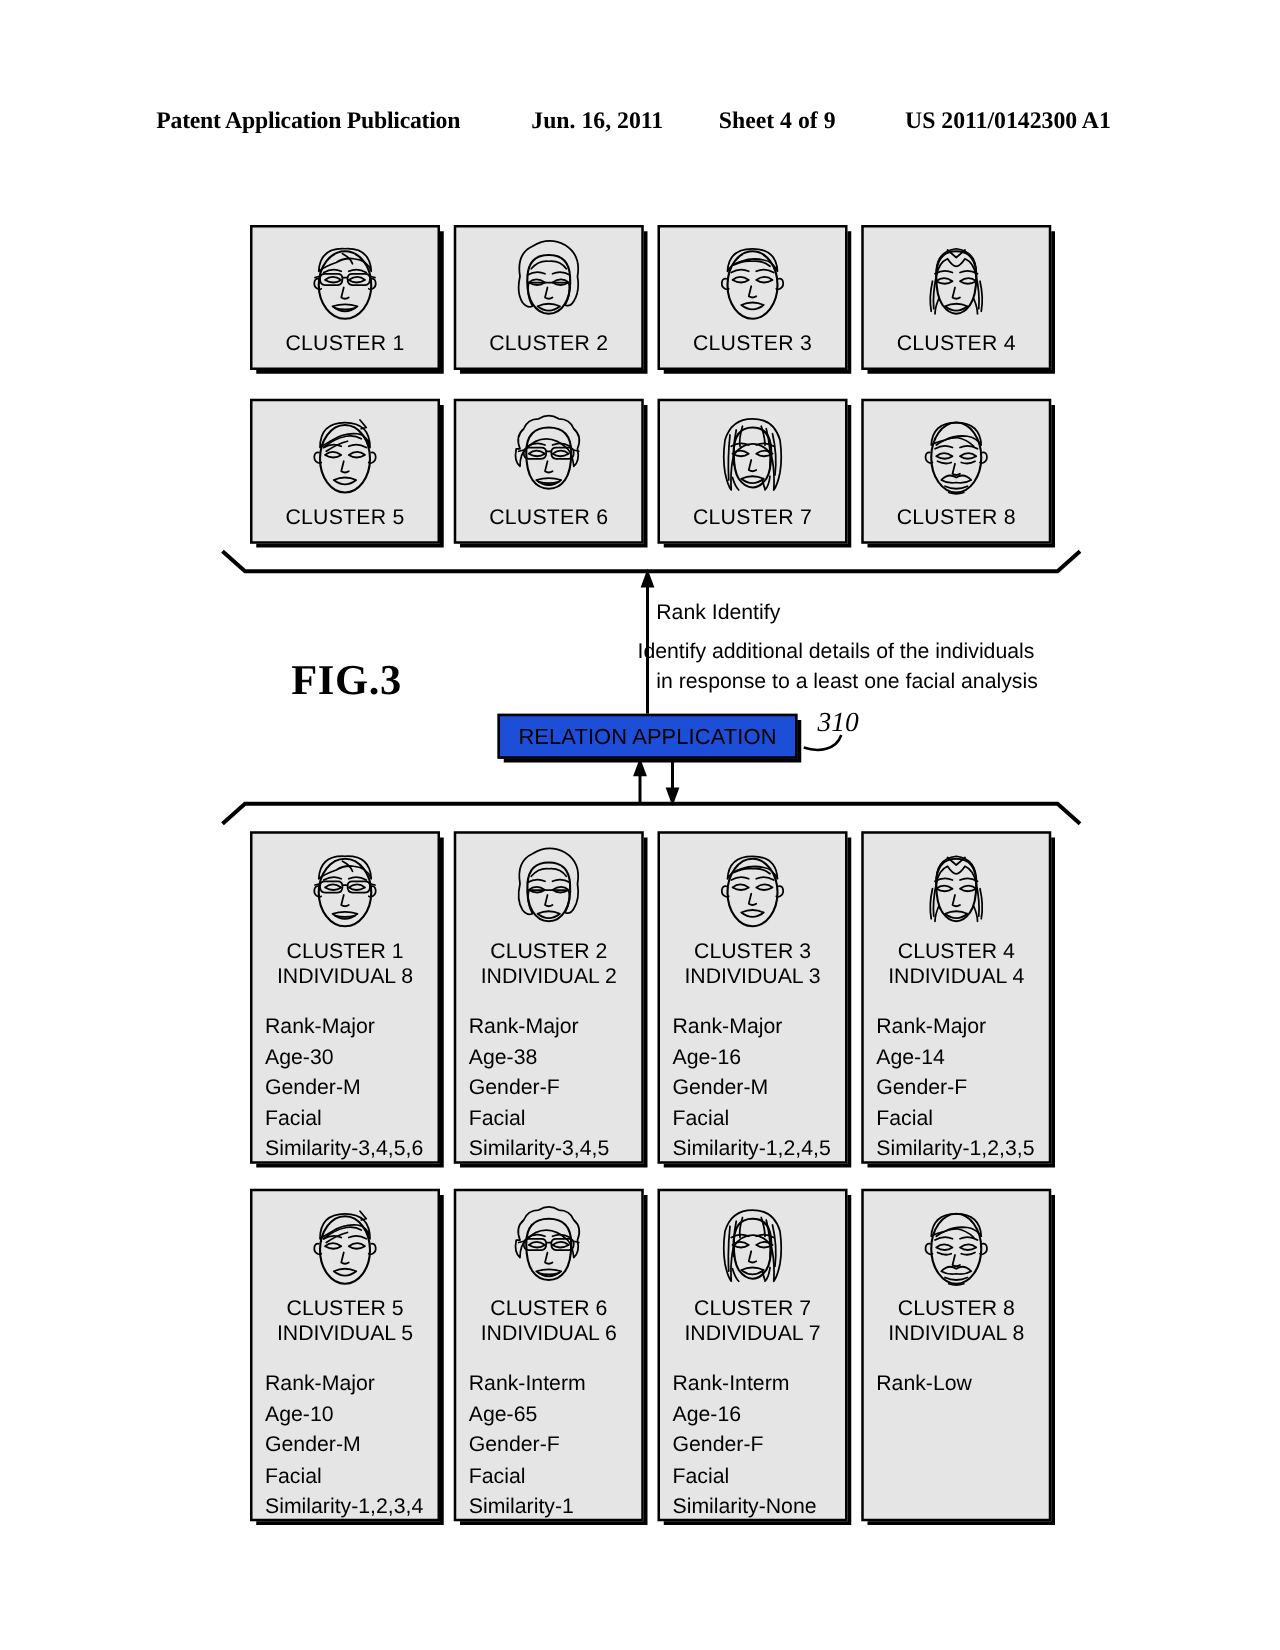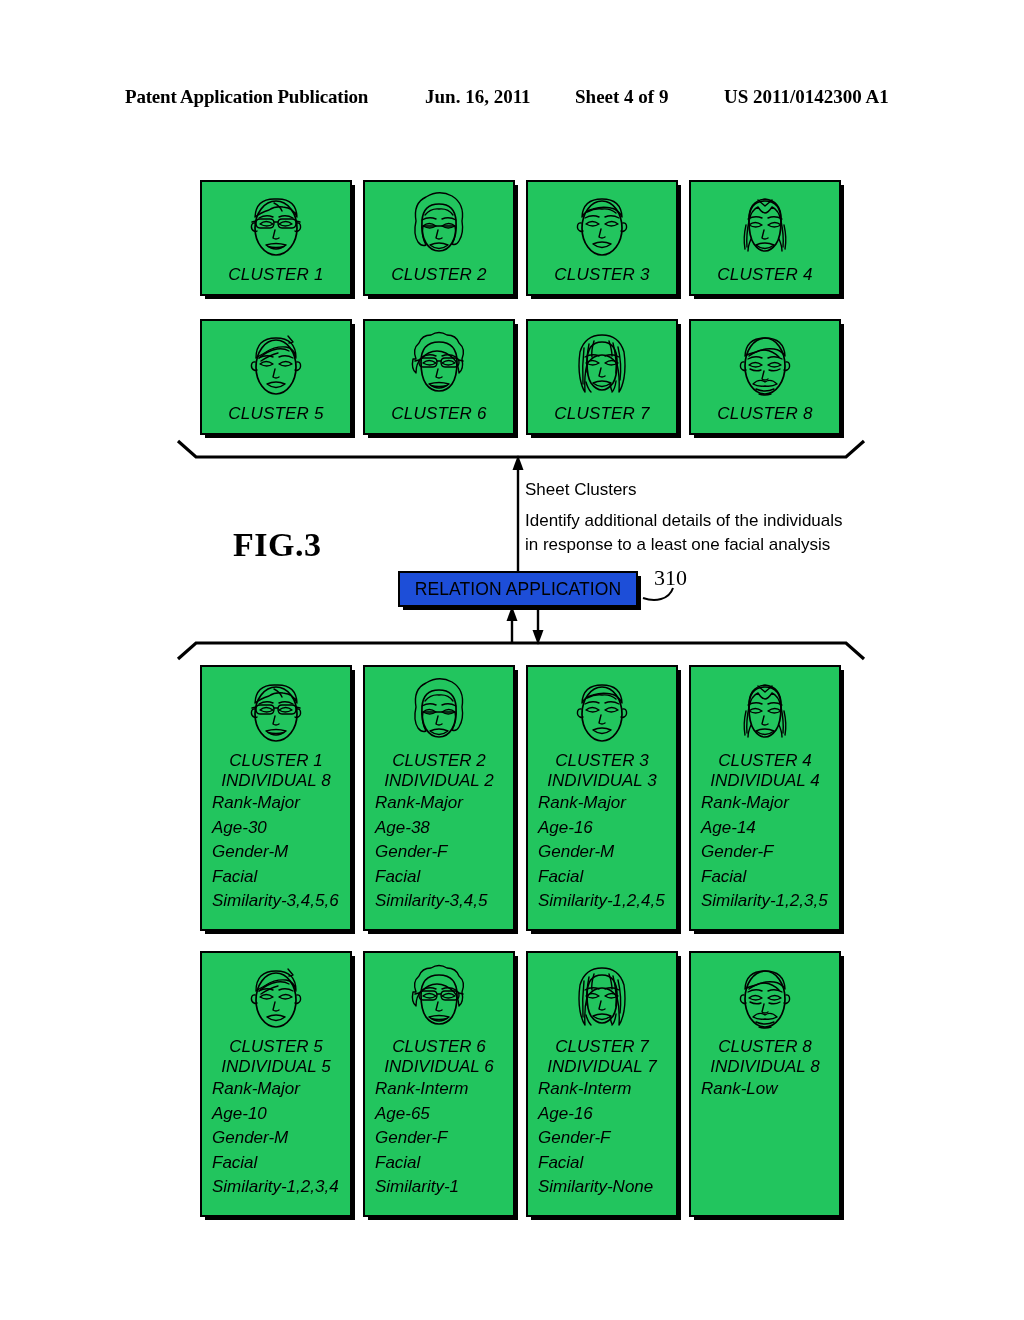--- a/index.html
+++ b/index.html
@@ -53,24 +53,23 @@
     left: 705px;
     top: 0;
     white-space: nowrap;
     margin-left: 19px;
   }
 
   
   .cluster-box {
     position: absolute;
     box-sizing: border-box;
-    background: #22c55e;
+    background: #e5e5e5;
     border: 2px solid #000;
     box-shadow: 4px 4px 0 -1px #000;
-    font-style: italic;
   }
   .cluster-box .face-wrap {
     position: absolute;
     left: 0;
     right: 0;
     top: 6px;
     display: flex;
     justify-content: center;
   }
   .cluster-label {
@@ -97,21 +96,21 @@
     top: 84px;
     text-align: center;
     font-size: 17px;
     line-height: 20px;
     white-space: nowrap;
   }
   .det-box .attrs {
     position: absolute;
     left: 10px;
     right: 2px;
-    top: 124px;
+    top: 142px;
     font-size: 17px;
     line-height: 24.5px;
     text-align: left;
     white-space: nowrap;
   }
   .det-box .attrs div { white-space: nowrap; }
 
   
   #relation-app-box {
     position: absolute;
@@ -140,30 +139,31 @@
     font-size: 34px;
     letter-spacing: 0.5px;
   }
 
   #ref-310 {
     position: absolute;
     left: 654px;
     top: 565px;
     font-family: "Liberation Serif", serif;
     font-size: 22px;
+    font-style: italic;
   }
 
   .note-line {
     position: absolute;
     font-size: 17px;
     white-space: nowrap;
     line-height: 22px;
   }
   #note-rank    { left: 525px; top: 479px; }
-  #note-ident-1 { left: 525px; top: 510px; }
+  #note-ident-1 { left: 510px; top: 510px; }
   #note-ident-2 { left: 525px; top: 534px; }
 
   
   #overlay {
     position: absolute;
     left: 0;
     top: 0;
     width: 1024px;
     height: 1320px;
     pointer-events: none;
@@ -192,21 +192,21 @@
   <polygon points="512,606 506.5,621 517.5,621" fill="#000"></polygon>
 
   <line x1="538" y1="608" x2="538" y2="633" stroke="#000" stroke-width="2.4"></line>
   <polygon points="538,645 532.5,630 543.5,630" fill="#000"></polygon>
 
   <path d="M 643 598 C 655 602, 669 600, 673 588" fill="none" stroke="#000" stroke-width="2" stroke-dasharray="0"></path>
 </svg>
 
 <div id="fig-label">FIG.3</div>
 
-<div class="note-line" id="note-rank">Sheet Clusters</div>
+<div class="note-line" id="note-rank">Rank Identify</div>
 <div class="note-line" id="note-ident-1">Identify additional details of the individuals</div>
 <div class="note-line" id="note-ident-2">in response to a least one facial analysis</div>
 
 <div id="relation-app-box">
   <span>RELATION APPLICATION</span>
 </div>
 
 <div id="ref-310">310</div>
 
 <div id="top-grid">

